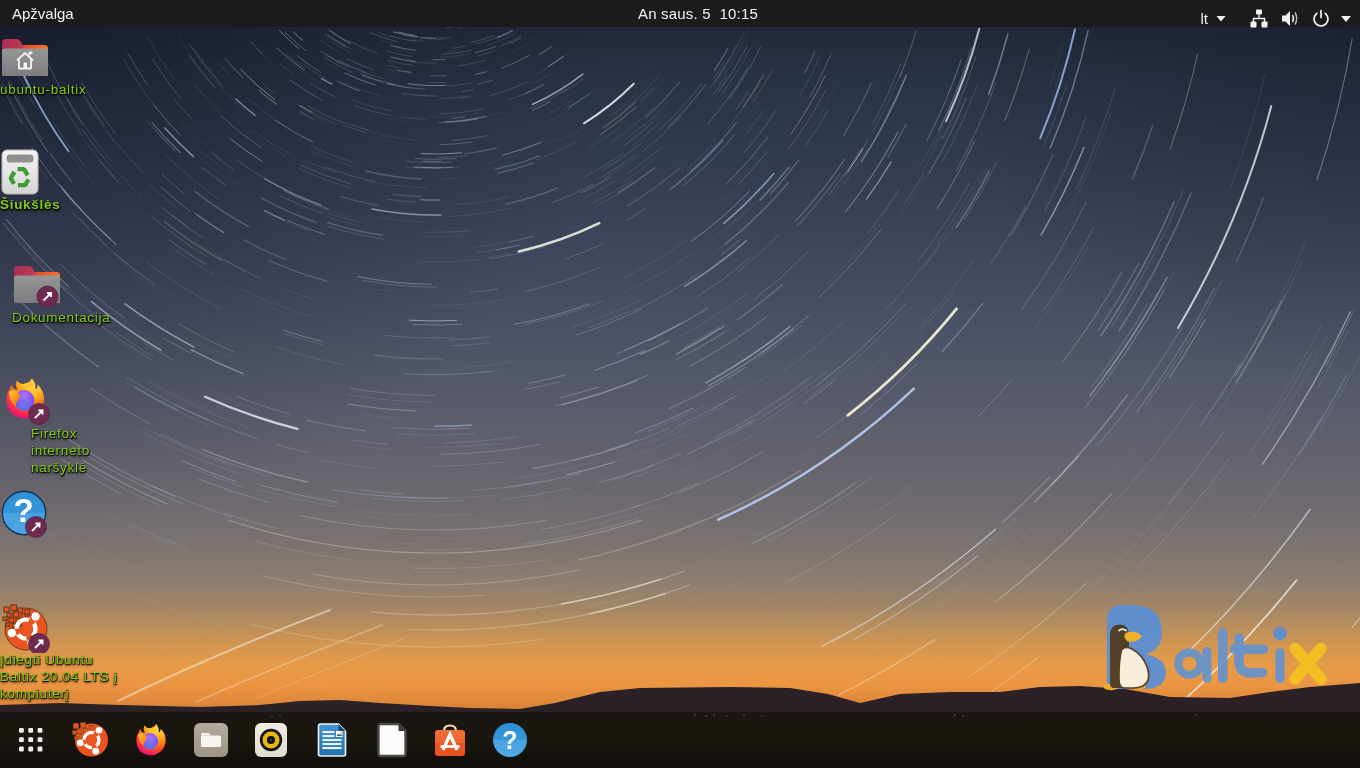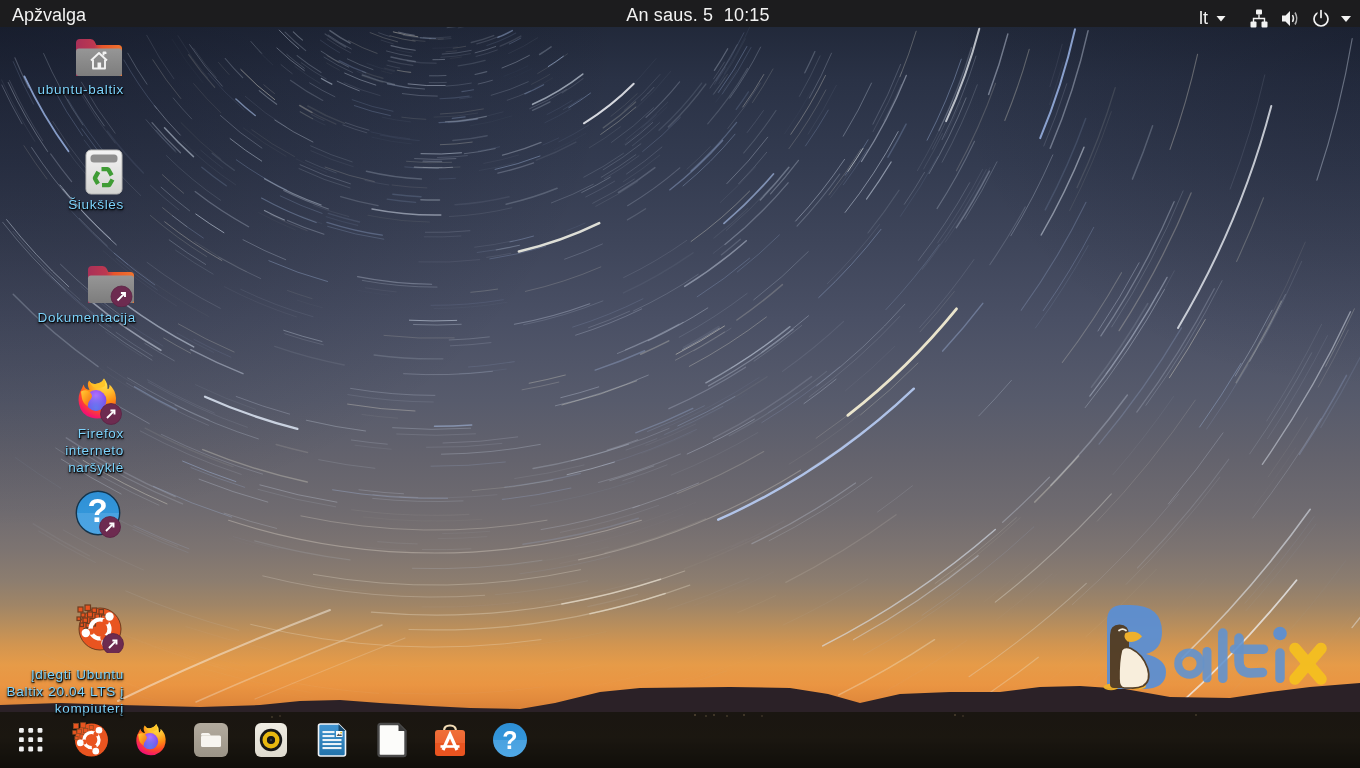--- a/index.html
+++ b/index.html
@@ -1,21 +1,21 @@
 <!DOCTYPE html>
 <html><head><meta charset="utf-8">
 <style>
 html,body{margin:0;padding:0;width:1360px;height:768px;overflow:hidden;background:#000;}
 body{font-family:"Liberation Sans",sans-serif;position:relative;}
 #bg{position:absolute;left:0;top:0;width:1360px;height:768px;}
-#topbar{position:absolute;left:0;top:0;width:1360px;height:27px;background:#1c1c1e;color:#f2f2f2;font-size:18px;}
+#topbar{position:absolute;left:0;top:0;width:1360px;height:27px;background:#1c1c1e;color:#f2f2f2;font-size:15px;}
 #topbar .left{position:absolute;left:12px;top:5px;}
 #topbar .clock{position:absolute;left:0;right:0;top:5px;text-align:center;letter-spacing:.2px;padding-left:36px;}
 #topbar .right{position:absolute;right:8px;top:0;height:36px;display:flex;align-items:center;}
-.dicon{position:absolute;width:124px;text-align:right;color:#7dd3fc;font-size:13.5px;line-height:16.8px;letter-spacing:0.7px;}
+.dicon{position:absolute;width:124px;text-align:left;color:#84cc16;font-size:13.5px;line-height:16.8px;letter-spacing:0.7px;}
 .dicon .lab{text-shadow:1px 1px 1px rgba(0,0,0,.95), -0.5px 0.5px 1px rgba(0,0,0,.6), 0 2px 2.5px rgba(0,0,0,.7);}
 #dock{position:absolute;left:0;top:712px;width:1360px;height:56px;background:rgba(8,7,5,0.36);}
 .dk{position:absolute;top:722px;width:36px;height:36px;}
 </style></head><body>
 <svg id="bg" viewBox="0 0 1360 768">
 <defs>
 <linearGradient id="sky" x1="0" y1="0" x2="0" y2="1">
  <stop offset="0" stop-color="#1d2434"></stop>
  <stop offset="0.112" stop-color="#2a3246"></stop>
  <stop offset="0.225" stop-color="#333b50"></stop>
@@ -920,21 +920,21 @@
 <rect x="2" y="14.5" width="46" height="27.5" rx="3" fill="url(#fbodyA)"></rect>
 <g stroke="#f2f2f2" stroke-width="1.9" fill="none" stroke-linejoin="round">
 <path d="M17 26.5 L25 19 L33 26.5"></path>
 <path d="M19 25.5 L19 34.5 L31 34.5 L31 25.5"></path>
 <path d="M29.5 21.5 L29.5 18.5 L31.5 18.5 L31.5 20"></path>
 <rect x="23.5" y="28.5" width="3.6" height="6" fill="#f2f2f2" stroke="none"></rect>
 </g>
 </svg></div>
 <div class="lab" style="margin-top:2px;">ubuntu-baltix</div>
 </div>
-<div class="dicon" style="left:0px;top:148px;">
+<div class="dicon" style="left:0px;top:148px;font-weight:bold;">
 <div style="height:48px;"><svg width="40" height="48" viewBox="0 0 40 48">
 <defs>
           <linearGradient id="tb" x1="0" y1="0" x2="0" y2="1">
             <stop offset="0" stop-color="#f4f4f4"></stop>
             <stop offset="1" stop-color="#d4d4d2"></stop>
           </linearGradient>
         </defs>
 <rect x="2" y="2" width="36" height="44" rx="5" fill="url(#tb)" stroke="#b8b8b6" stroke-width="1"></rect>
 <rect x="6.5" y="6.5" width="27" height="8" rx="3.5" fill="#8f8f8f"></rect>
 <g fill="#3f9c35">
@@ -1060,21 +1060,21 @@
             <circle cx="11.8" cy="30" r="4.2"></circle>
             <circle cx="31.5" cy="40" r="4.2"></circle>
 </g>
 </g>
 <g transform="translate(39,41)">
 <circle r="10.5" fill="#6d2b50" stroke="#5a2242" stroke-width="0.8"></circle>
 <path d="M-4 4 L2.6 -2.6" stroke="#fff" stroke-width="1.9" fill="none"></path>
 <path d="M-0.6 -3.5 L3.5 -3.5 L3.5 0.6" stroke="#fff" stroke-width="1.9" fill="none" stroke-linejoin="miter"></path>
 </g>
       </svg></div>
-<div class="lab" style="margin-top:16px;">Įdiegti Ubuntu<br>Baltix 20.04 LTS į<br>kompiuterį</div>
+<div class="lab" style="margin-top:1px;">Įdiegti Ubuntu<br>Baltix 20.04 LTS į<br>kompiuterį</div>
 </div>
 <div id="dock"></div>
 <svg class="dk" style="left:12px;" width="36" height="36" viewBox="0 0 36 36">
 <g fill="#f0f0f0">
       <rect x="7.0" y="6.0" width="4.8" height="4.8" rx="1.2"></rect>
       <rect x="16.3" y="6.0" width="4.8" height="4.8" rx="1.2"></rect>
       <rect x="25.6" y="6.0" width="4.8" height="4.8" rx="1.2"></rect>
       <rect x="7.0" y="15.3" width="4.8" height="4.8" rx="1.2"></rect>
       <rect x="16.3" y="15.3" width="4.8" height="4.8" rx="1.2"></rect>
       <rect x="25.6" y="15.3" width="4.8" height="4.8" rx="1.2"></rect>

